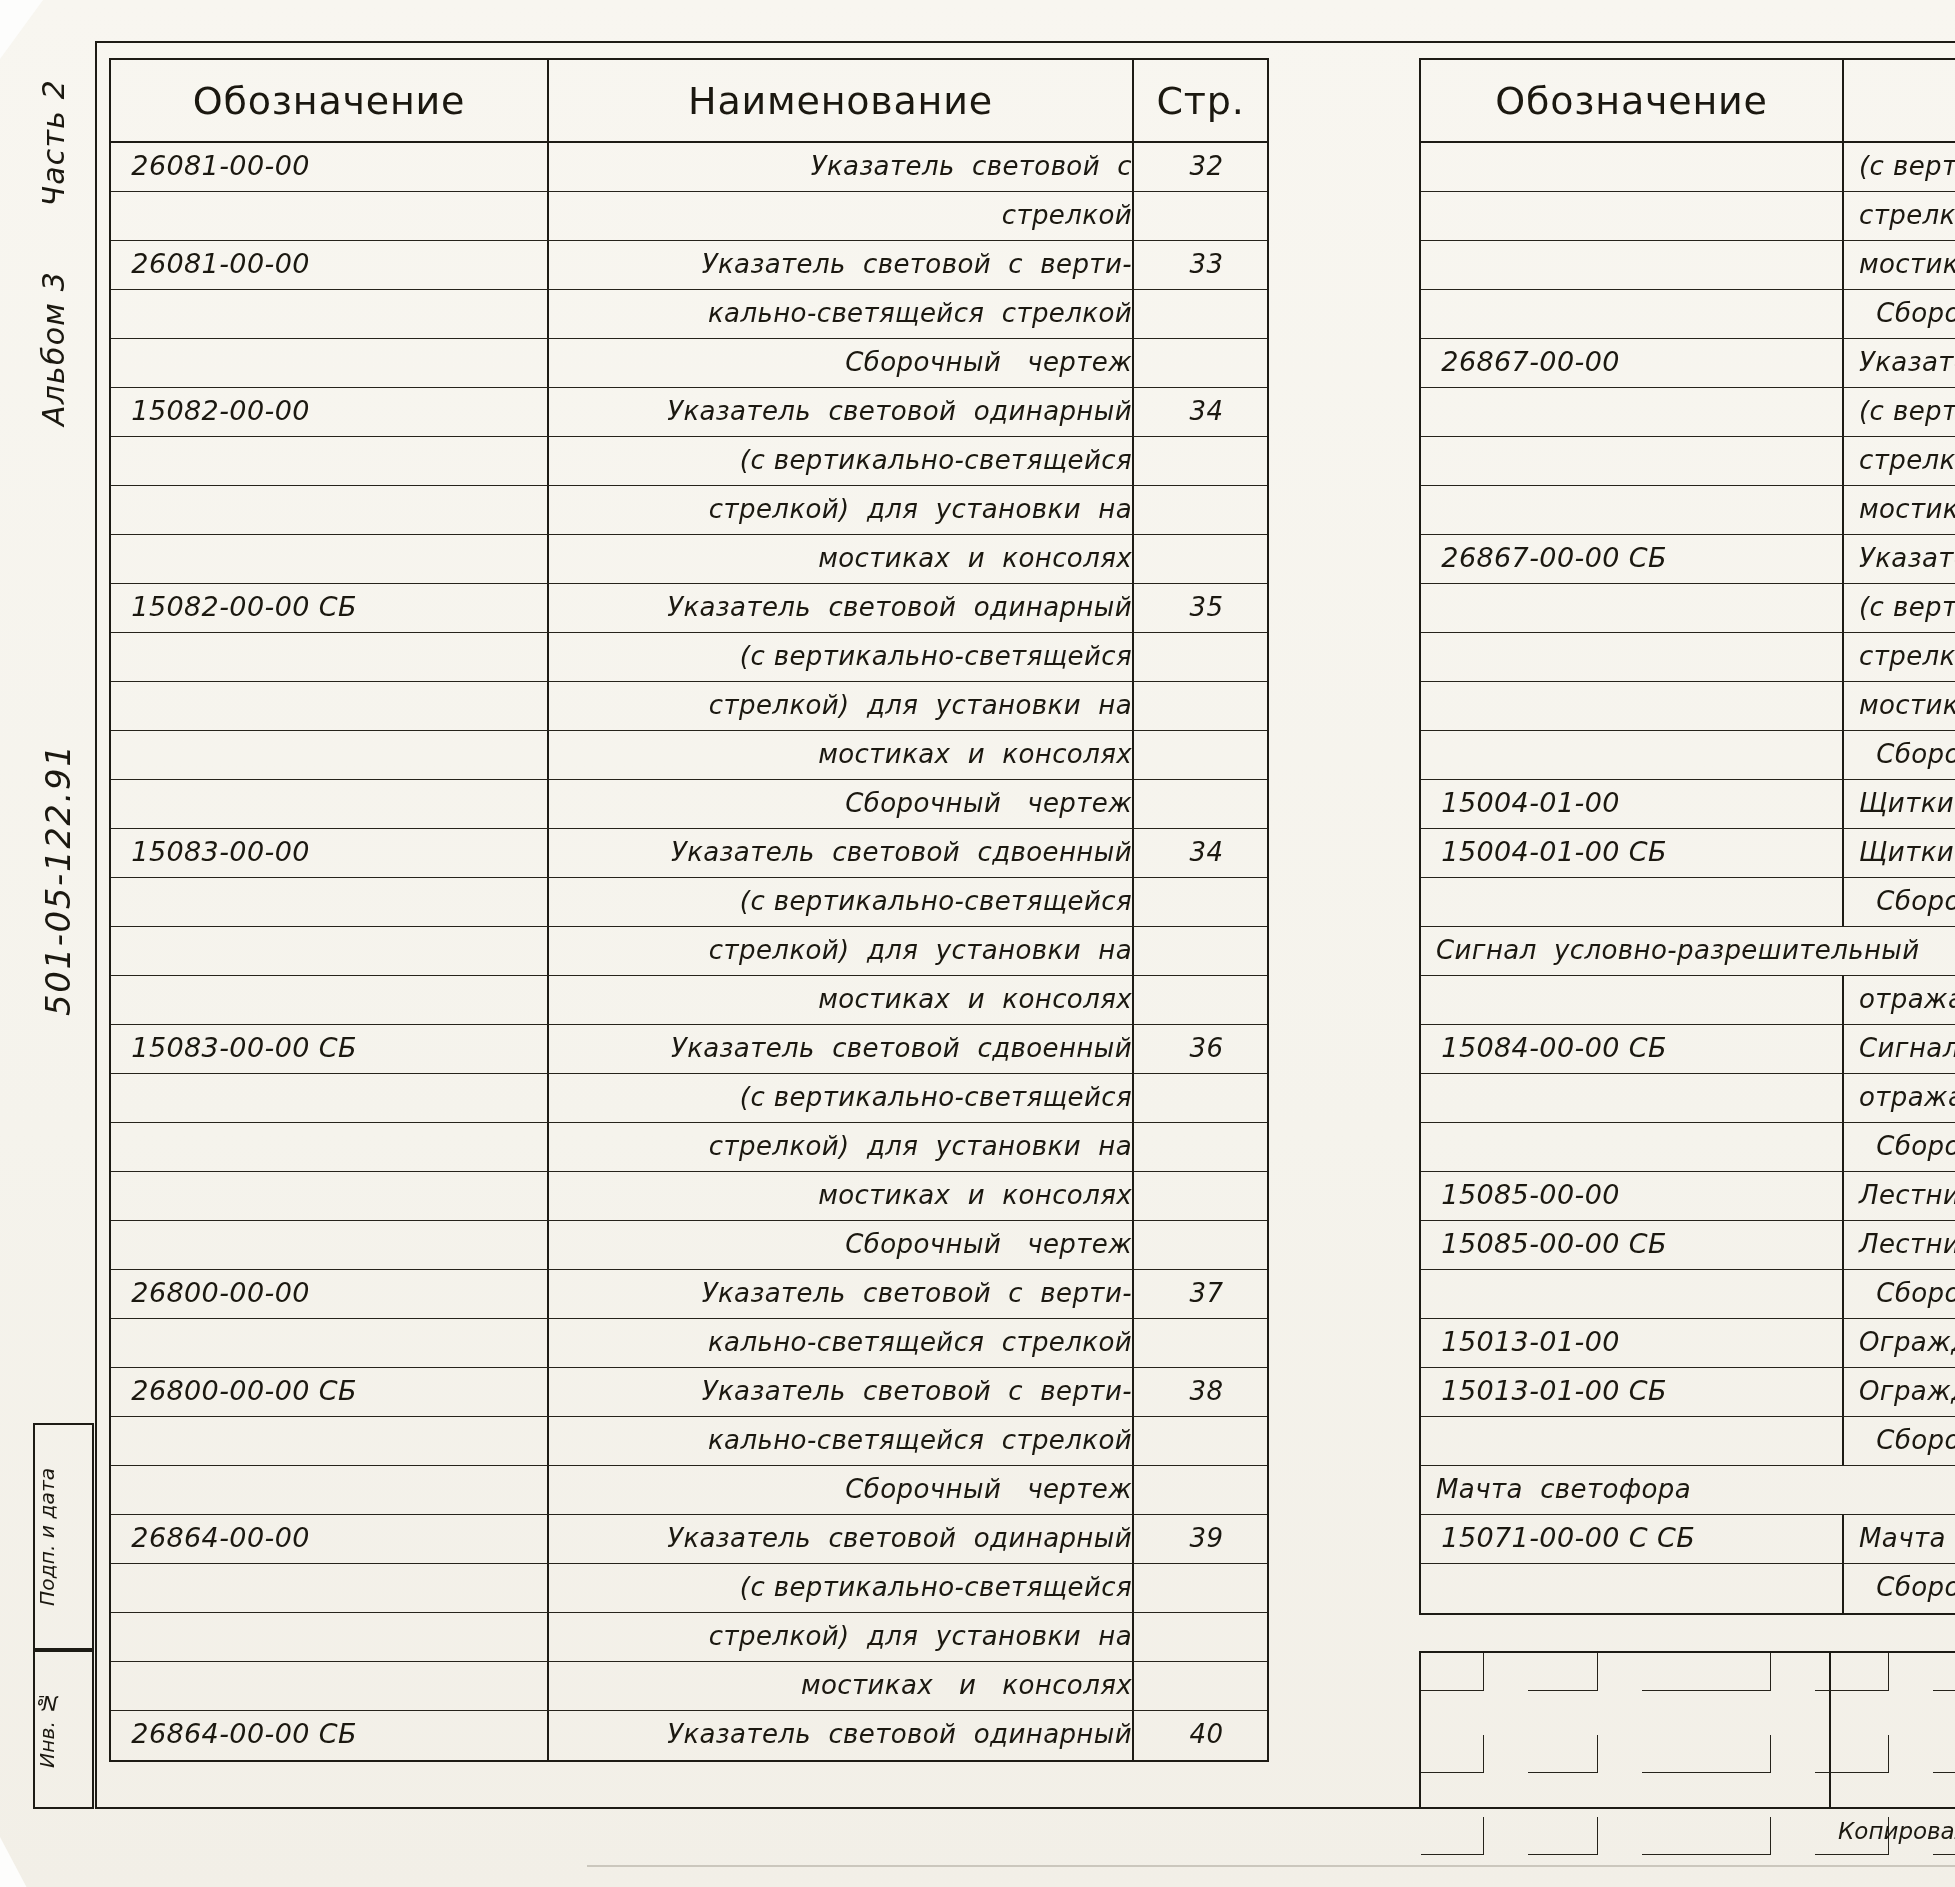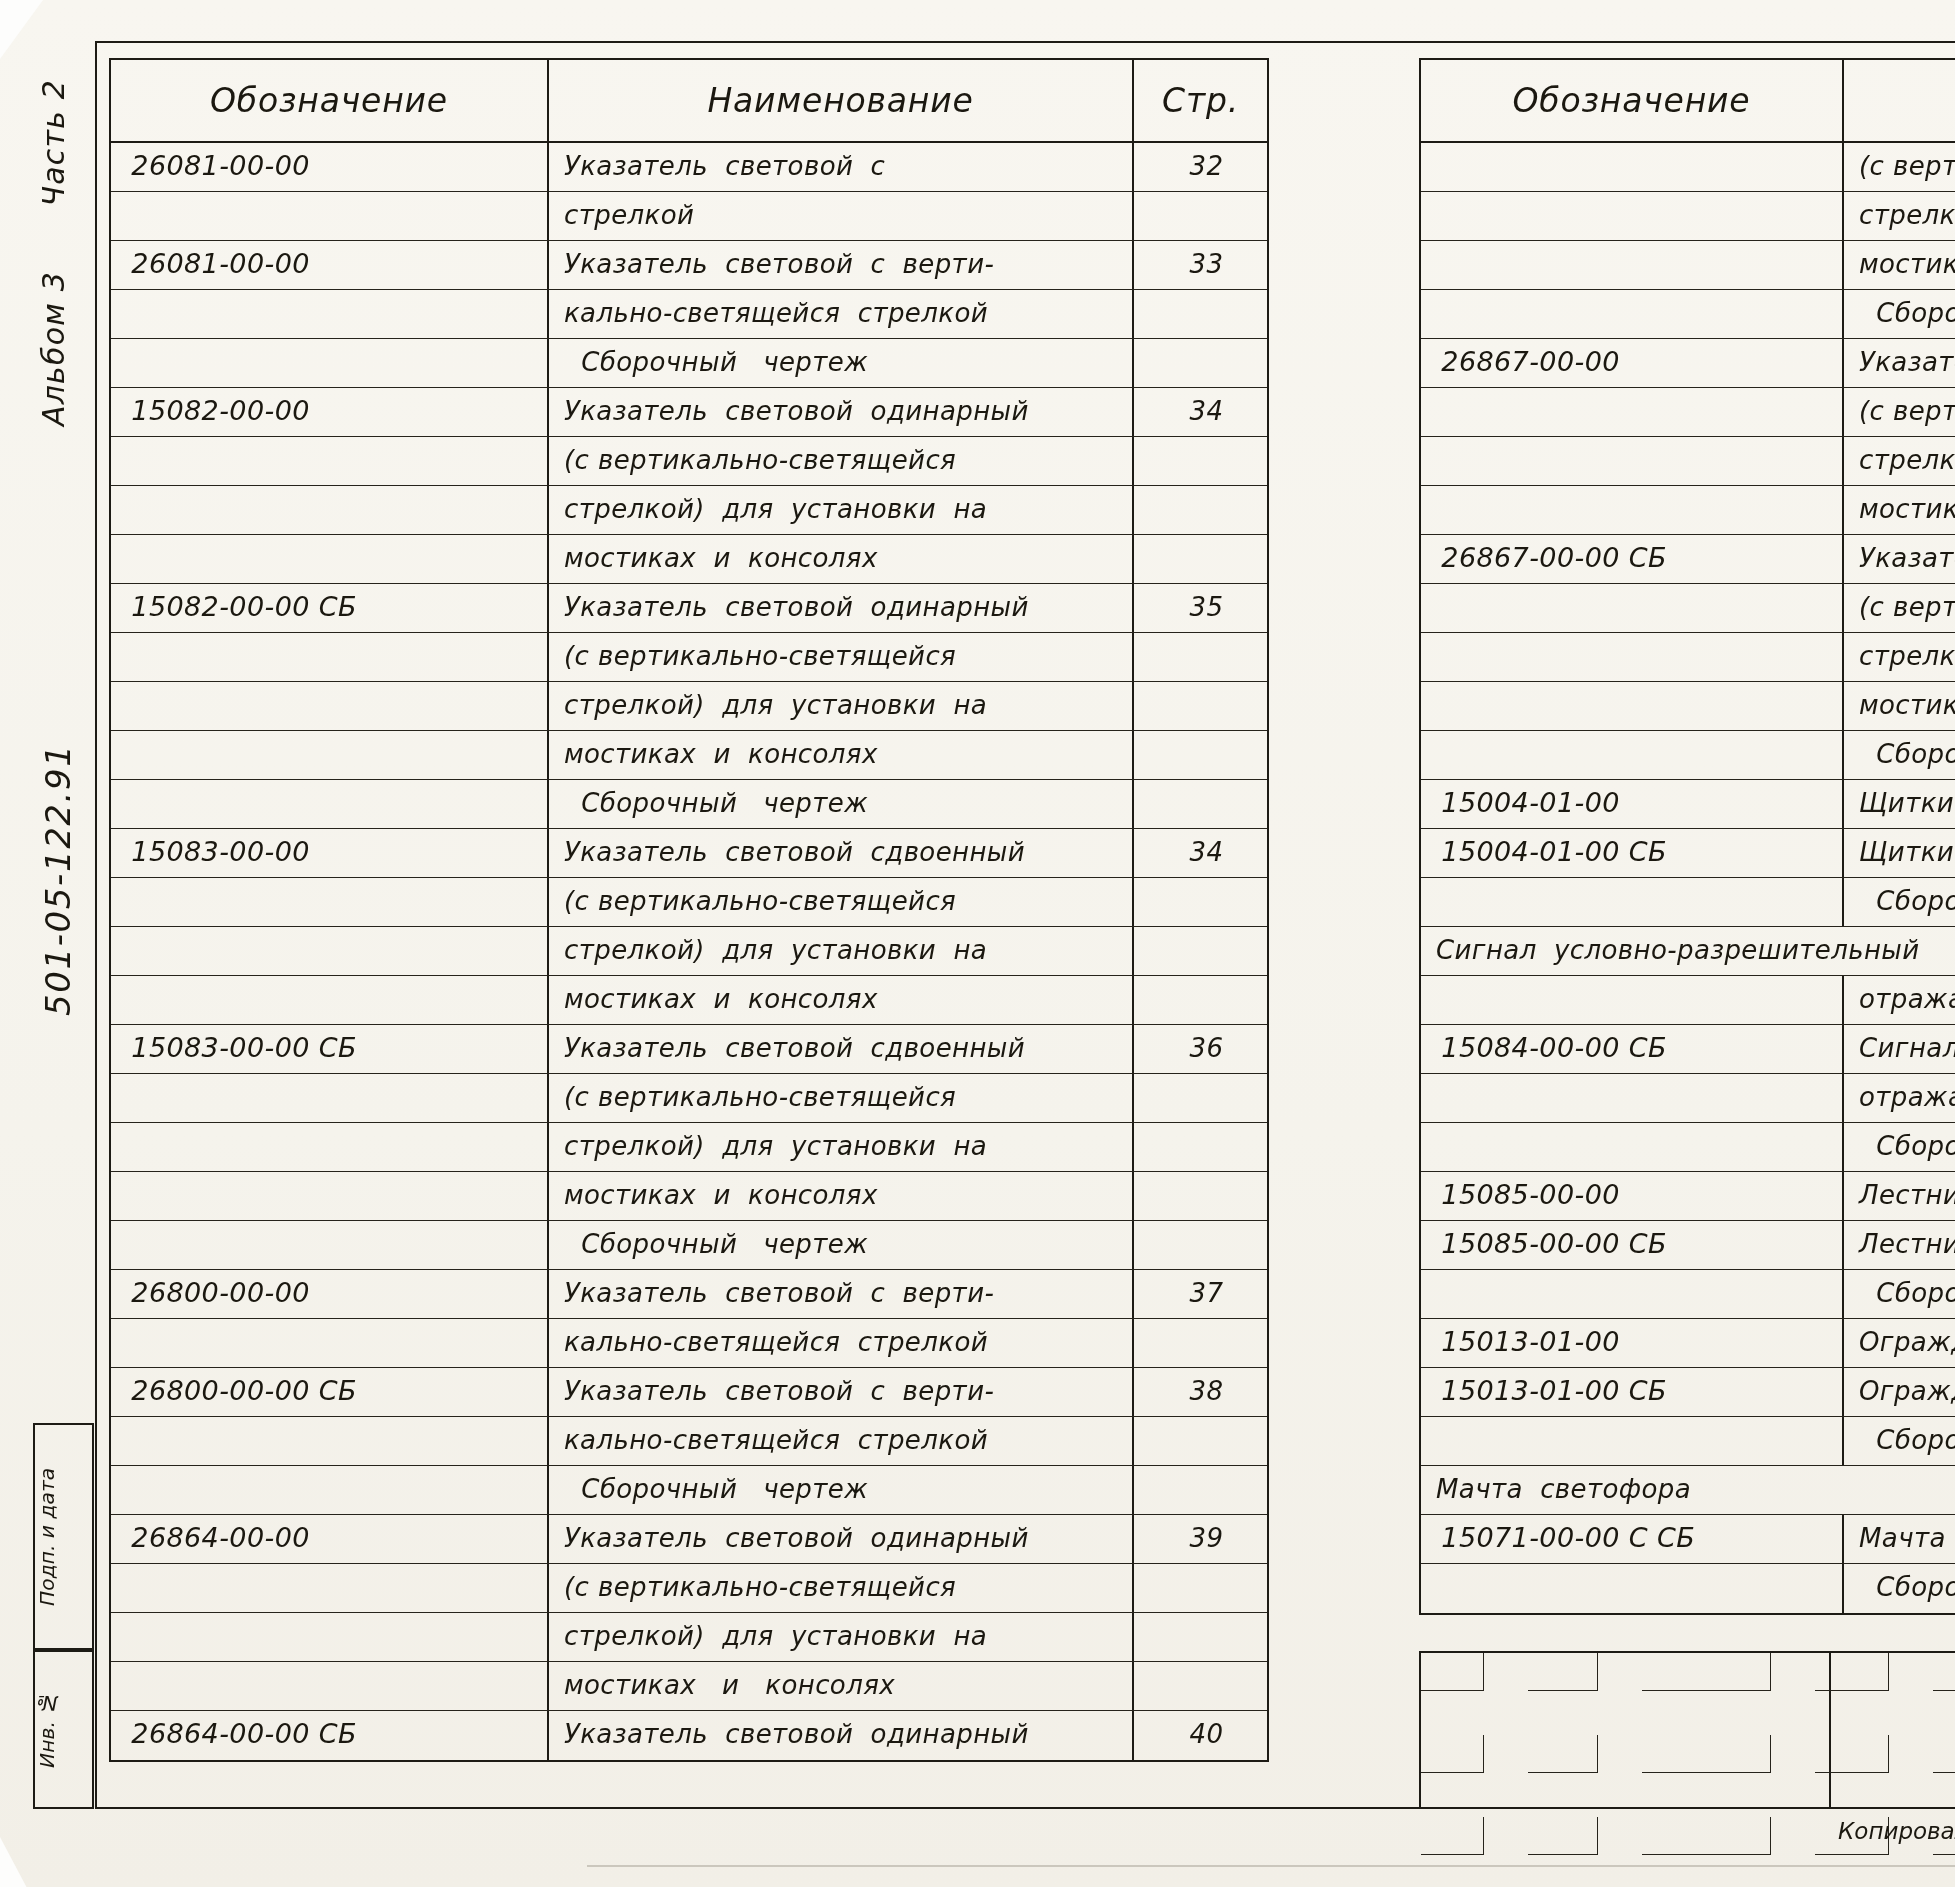--- a/index.html
+++ b/index.html
@@ -25,32 +25,32 @@
   .frame { position:absolute; left:95px; top:41px; width:2474px; height:1768px;
     border:2.7px solid #1d1b15; }
 
   
   .tbl { position:absolute; border:2.3px solid #1d1b15; }
   .tbl-left  { left:109px;  top:58px; width:1160px; }
   .tbl-right { left:1419px; top:58px; width:1136px; }
 
   .thead { display:flex; height:83px; border-bottom:2px solid #1d1b15; }
   .th { display:flex; align-items:center; justify-content:center;
-        font-style:italic; font-size:33px; letter-spacing:0.8px; }
+        font-size:38px; letter-spacing:0.8px; }
 
   .tr { display:flex; height:49px; border-bottom:1.6px solid #26231b; }
   .tbody .tr:last-child { border-bottom:none; }
   .td { font-style:italic; line-height:46px; white-space:pre; overflow:hidden; letter-spacing:0.4px; }
 
   .col-des  { border-right:2px solid #1d1b15; }
   .col-name { border-right:2px solid #1d1b15; }
   .col-page { flex:1; }
 
   .tbl-left  .col-des  { width:438px; }
-  .tbl-left  .col-name { width:585px; }
+  .tbl-left  .col-name { width:585px;text-align:right; }
   .tbl-right .col-des  { width:423px; }
   .tbl-right .col-name { width:606px; }
 
   .td.col-des  { font-size:27px; padding-left:20.3px; }
   .td.col-name { font-size:26px; padding-left:15px; }
   .td.col-page { font-size:26px; text-align:center; padding-left:12px; }
 
   
   .titleblock { position:absolute; left:1419px; top:1651px; width:1136px; height:158px;
     border:2.3px solid #1d1b15; display:flex; }

